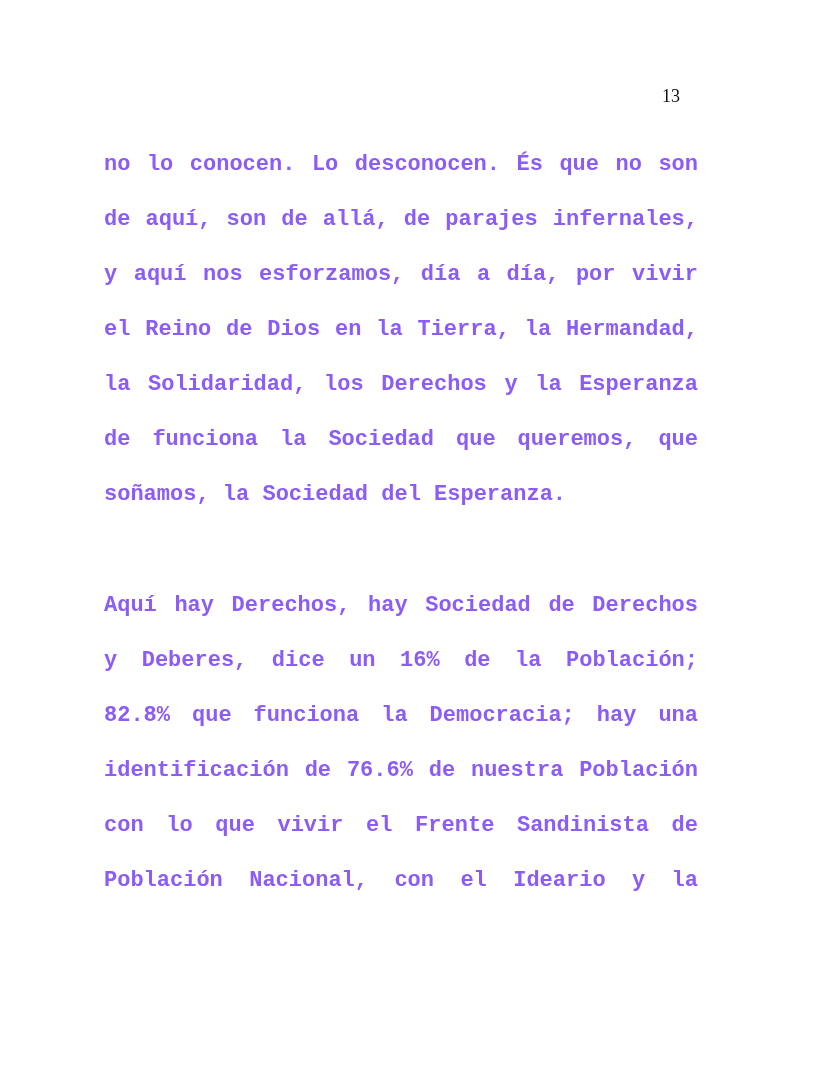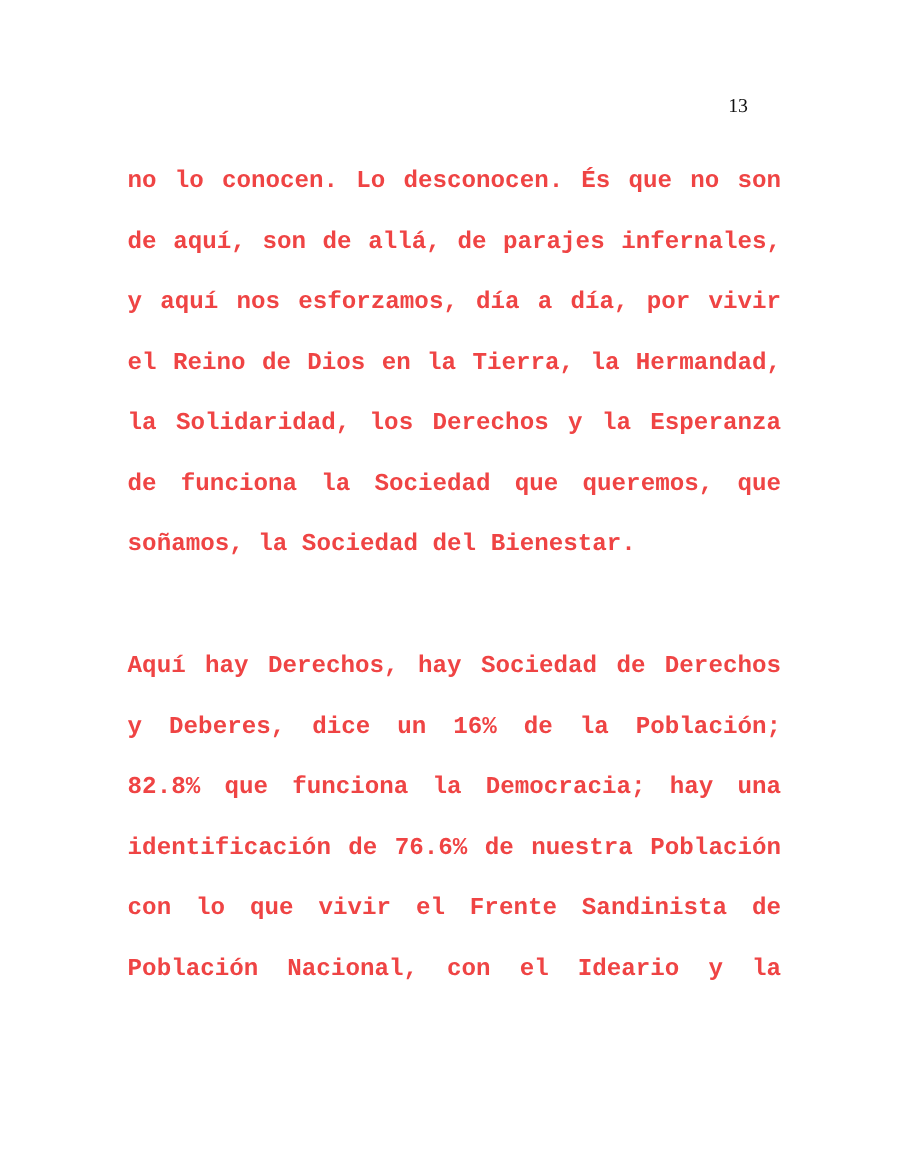--- a/index.html
+++ b/index.html
@@ -2,39 +2,39 @@
 <html><head>
   <meta charset="utf-8">
   <style>
     html, body { margin: 0; padding: 0; background: #ffffff; }
     body { width: 825px; height: 1068px; position: relative; overflow: hidden; }
     .page-number {
       position: absolute; left: 662px; top: 86px;
       font-family: "Liberation Serif", serif; font-weight: normal; font-size: 18px; color: #111;
     }
     .line {
-      position: absolute; left: 116px; width: 594px;
+      position: absolute; left: 104px; width: 594px;
       font-family: "Liberation Mono", monospace; font-weight: bold; font-size: 22px;
-      color: #ef4444; white-space: nowrap; line-height: 26px;
+      color: #8b5cf6; white-space: nowrap; line-height: 26px;
     }
     .justify { text-align: justify; text-align-last: justify; }
   </style>
 </head>
 <body>
 
 <div class="page-number">13</div>
 
 <div>
   <div class="line justify" style="top:152px">no lo conocen. Lo desconocen. És que no son</div>
   <div class="line justify" style="top:207px">de aquí, son de allá, de parajes infernales,</div>
   <div class="line justify" style="top:262px">y aquí nos esforzamos, día a día, por vivir</div>
   <div class="line justify" style="top:317px">el Reino de Dios en la Tierra, la Hermandad,</div>
   <div class="line justify" style="top:372px">la Solidaridad, los Derechos y la Esperanza</div>
   <div class="line justify" style="top:427px">de funciona la Sociedad que queremos, que</div>
-  <div class="line" style="top:482px">soñamos, la Sociedad del Bienestar.</div>
+  <div class="line" style="top:482px">soñamos, la Sociedad del Esperanza.</div>
 </div>
 
 <div>
   <div class="line justify" style="top:593px">Aquí hay Derechos, hay Sociedad de Derechos</div>
   <div class="line justify" style="top:648px">y Deberes, dice un 16% de la Población;</div>
   <div class="line justify" style="top:703px">82.8% que funciona la Democracia; hay una</div>
   <div class="line justify" style="top:758px">identificación de 76.6% de nuestra Población</div>
   <div class="line justify" style="top:813px">con lo que vivir el Frente Sandinista de</div>
   <div class="line justify" style="top:868px">Población Nacional, con el Ideario y la</div>
 </div>

